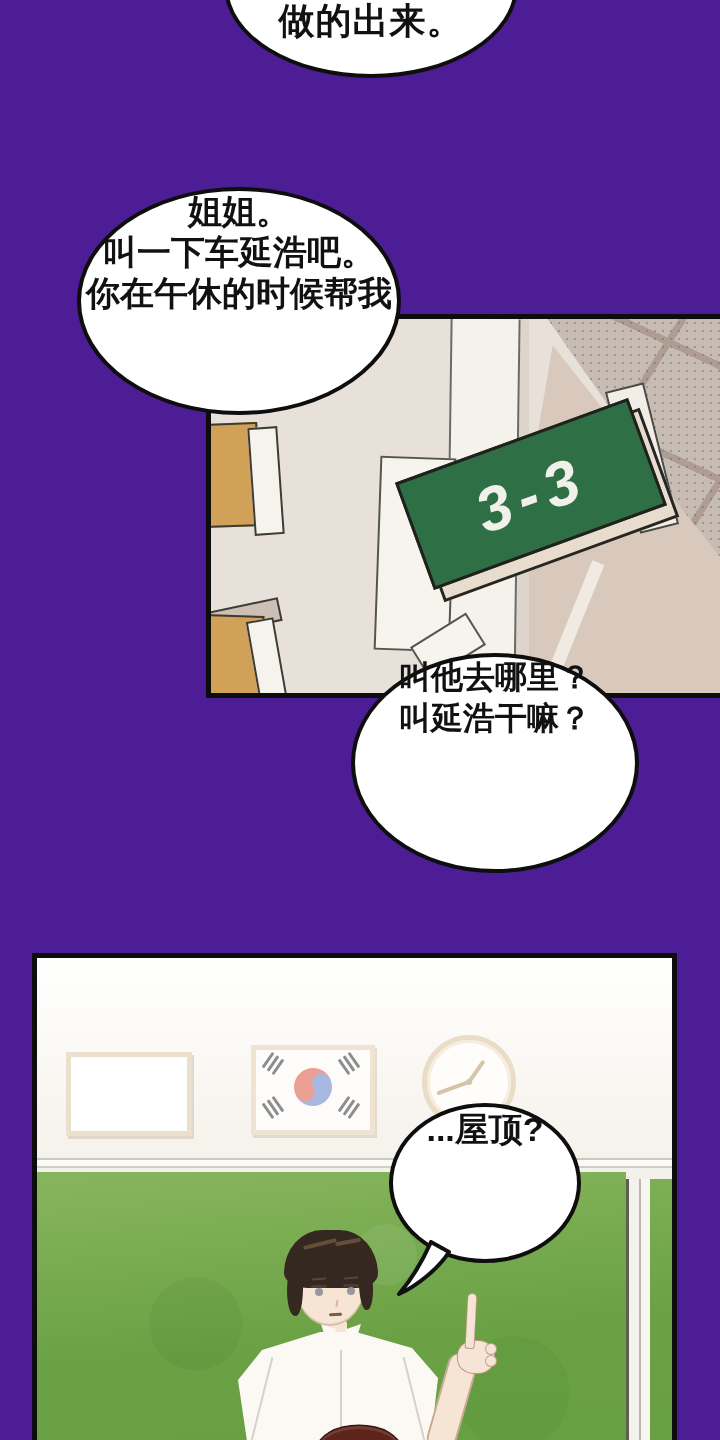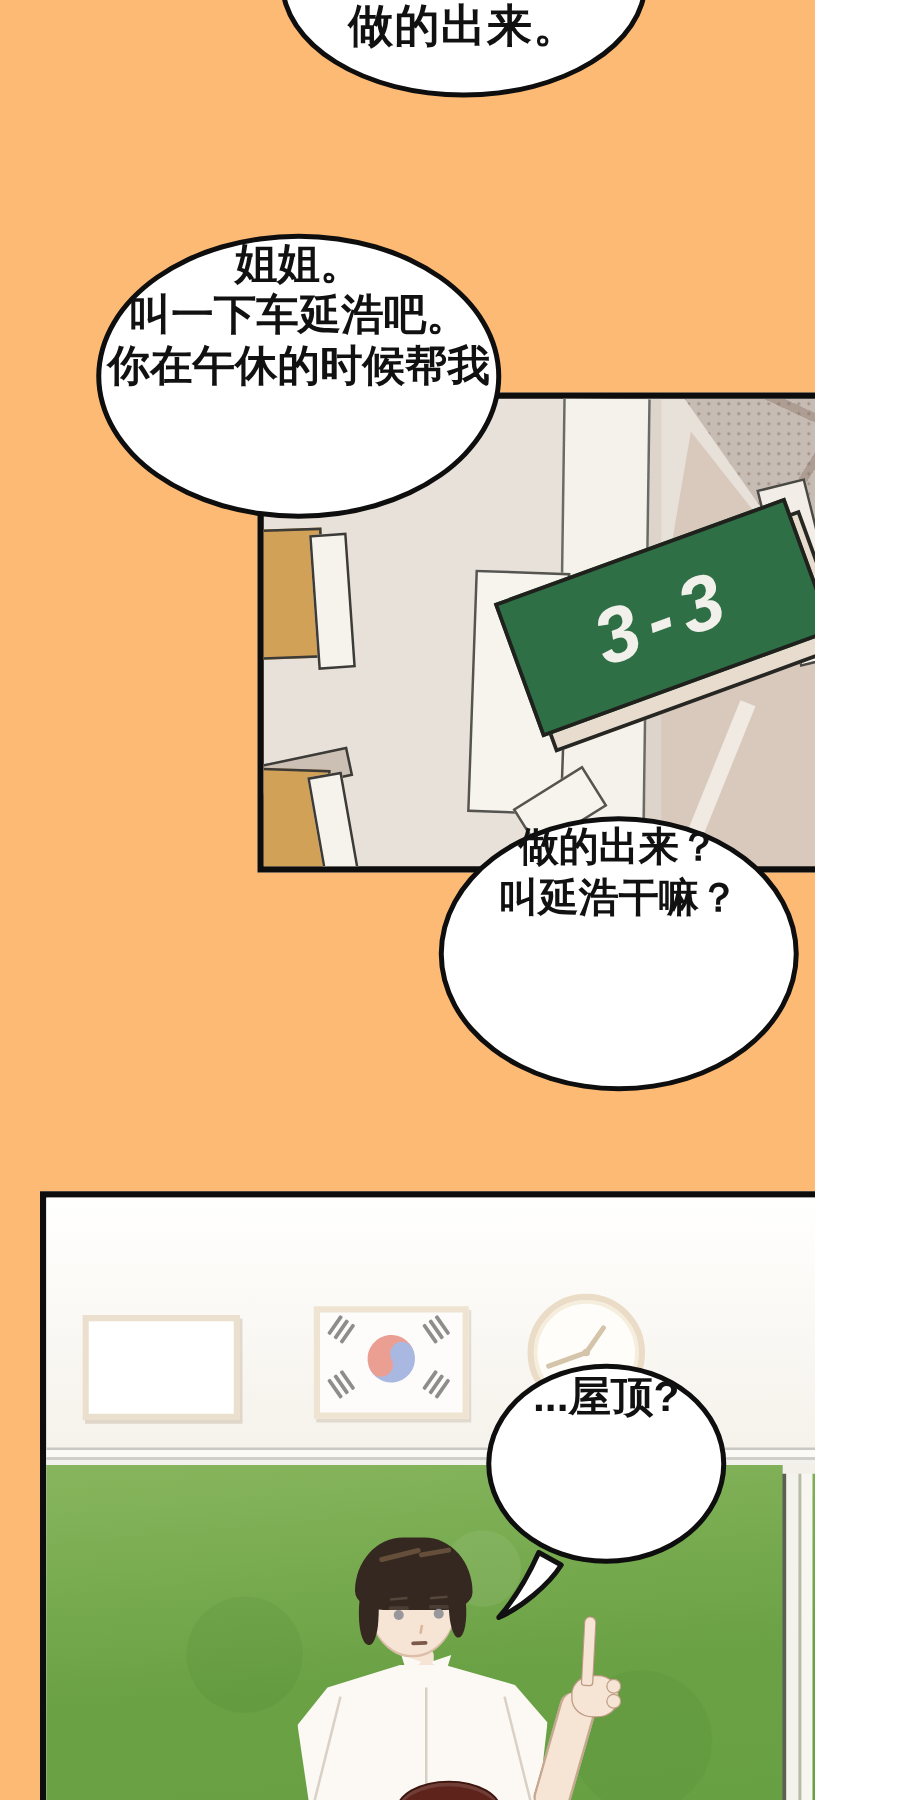--- a/index.html
+++ b/index.html
@@ -1,17 +1,17 @@
 <!DOCTYPE html>
 <html><head>
 <meta charset="utf-8">
 <style>
   html,body{margin:0;padding:0;background:#ffffff;}
   #comic-page{
-    position:relative;width:652px;height:1440px;overflow:hidden;background:#fdba74;
+    position:relative;width:720px;height:1440px;overflow:hidden;background:#4c1d95;
     font-family:"Liberation Sans","DejaVu Sans",sans-serif;color:#111;
   }
   .abs{position:absolute;}
   
   .bubble{
     position:absolute;background:#ffffff;border:4px solid #0e0e0e;border-radius:50%;
     display:flex;align-items:flex-start;justify-content:center;text-align:center;
     font-weight:700;color:#111;z-index:20;box-sizing:border-box;
   }
   #bubble-top{left:224px;top:-106px;width:294px;height:184px;align-items:flex-end;
@@ -148,21 +148,21 @@
   .boy-fist{left:420px;top:382px;width:38px;height:34px;border-radius:45%;z-index:5;
     border:1.5px solid rgba(150,105,75,.6);box-sizing:border-box;}
   .boy-knuckle{position:absolute;width:12px;height:12px;border-radius:50%;z-index:6;
     border:1.5px solid rgba(150,105,75,.55);box-sizing:border-box;}
   .kn1{left:448px;top:385px;} .kn2{left:448px;top:397px;}
   .boy-finger{left:429px;top:335px;width:10px;height:56px;transform:rotate(3deg);z-index:5;
     border:1.5px solid rgba(150,105,75,.6);border-radius:5px 5px 3px 3px;box-sizing:border-box;}
   .second-head{left:281px;top:468px;width:82px;height:46px;background:#5e241c;z-index:7;
     border-radius:50% 50% 45% 45%;box-shadow:inset 0 3px 0 rgba(255,255,255,.12),0 0 0 1.5px #3d140e;}
   
-  #bubble-answer{left:352px;top:133px;width:192px;height:160px;font-size:34px;z-index:10;}
+  #bubble-answer{left:352px;top:145px;width:192px;height:160px;font-size:34px;z-index:10;}
   #bubble-answer-tail{position:absolute;left:360px;top:282px;width:64px;height:58px;z-index:11;}
 </style>
 </head>
 <body>
 
 <div id="comic-page">
 
   <div class="bubble" id="bubble-top">
     <span>做的出来。</span>
   </div>
@@ -190,21 +190,21 @@
     <div class="abs p1-wood-b-side"></div>
     <div class="abs p1-bracket"></div>
     <div class="abs p1-sign-side"></div>
     <div class="abs p1-sign-face">
       <span>3-3</span>
     </div>
   </div>
 
   <div class="bubble" id="bubble-question">
     <div>
-      <div>做的出来？</div>
+      <div>叫他去哪里？</div>
       <div>叫延浩干嘛？</div>
     </div>
   </div>
 
   <div id="panel-classroom">
     <div class="abs p2-wall"></div>
     <div class="abs p2-whiteboard"></div>
 
     <div class="abs p2-flag">
       <div class="abs taegeuk">

